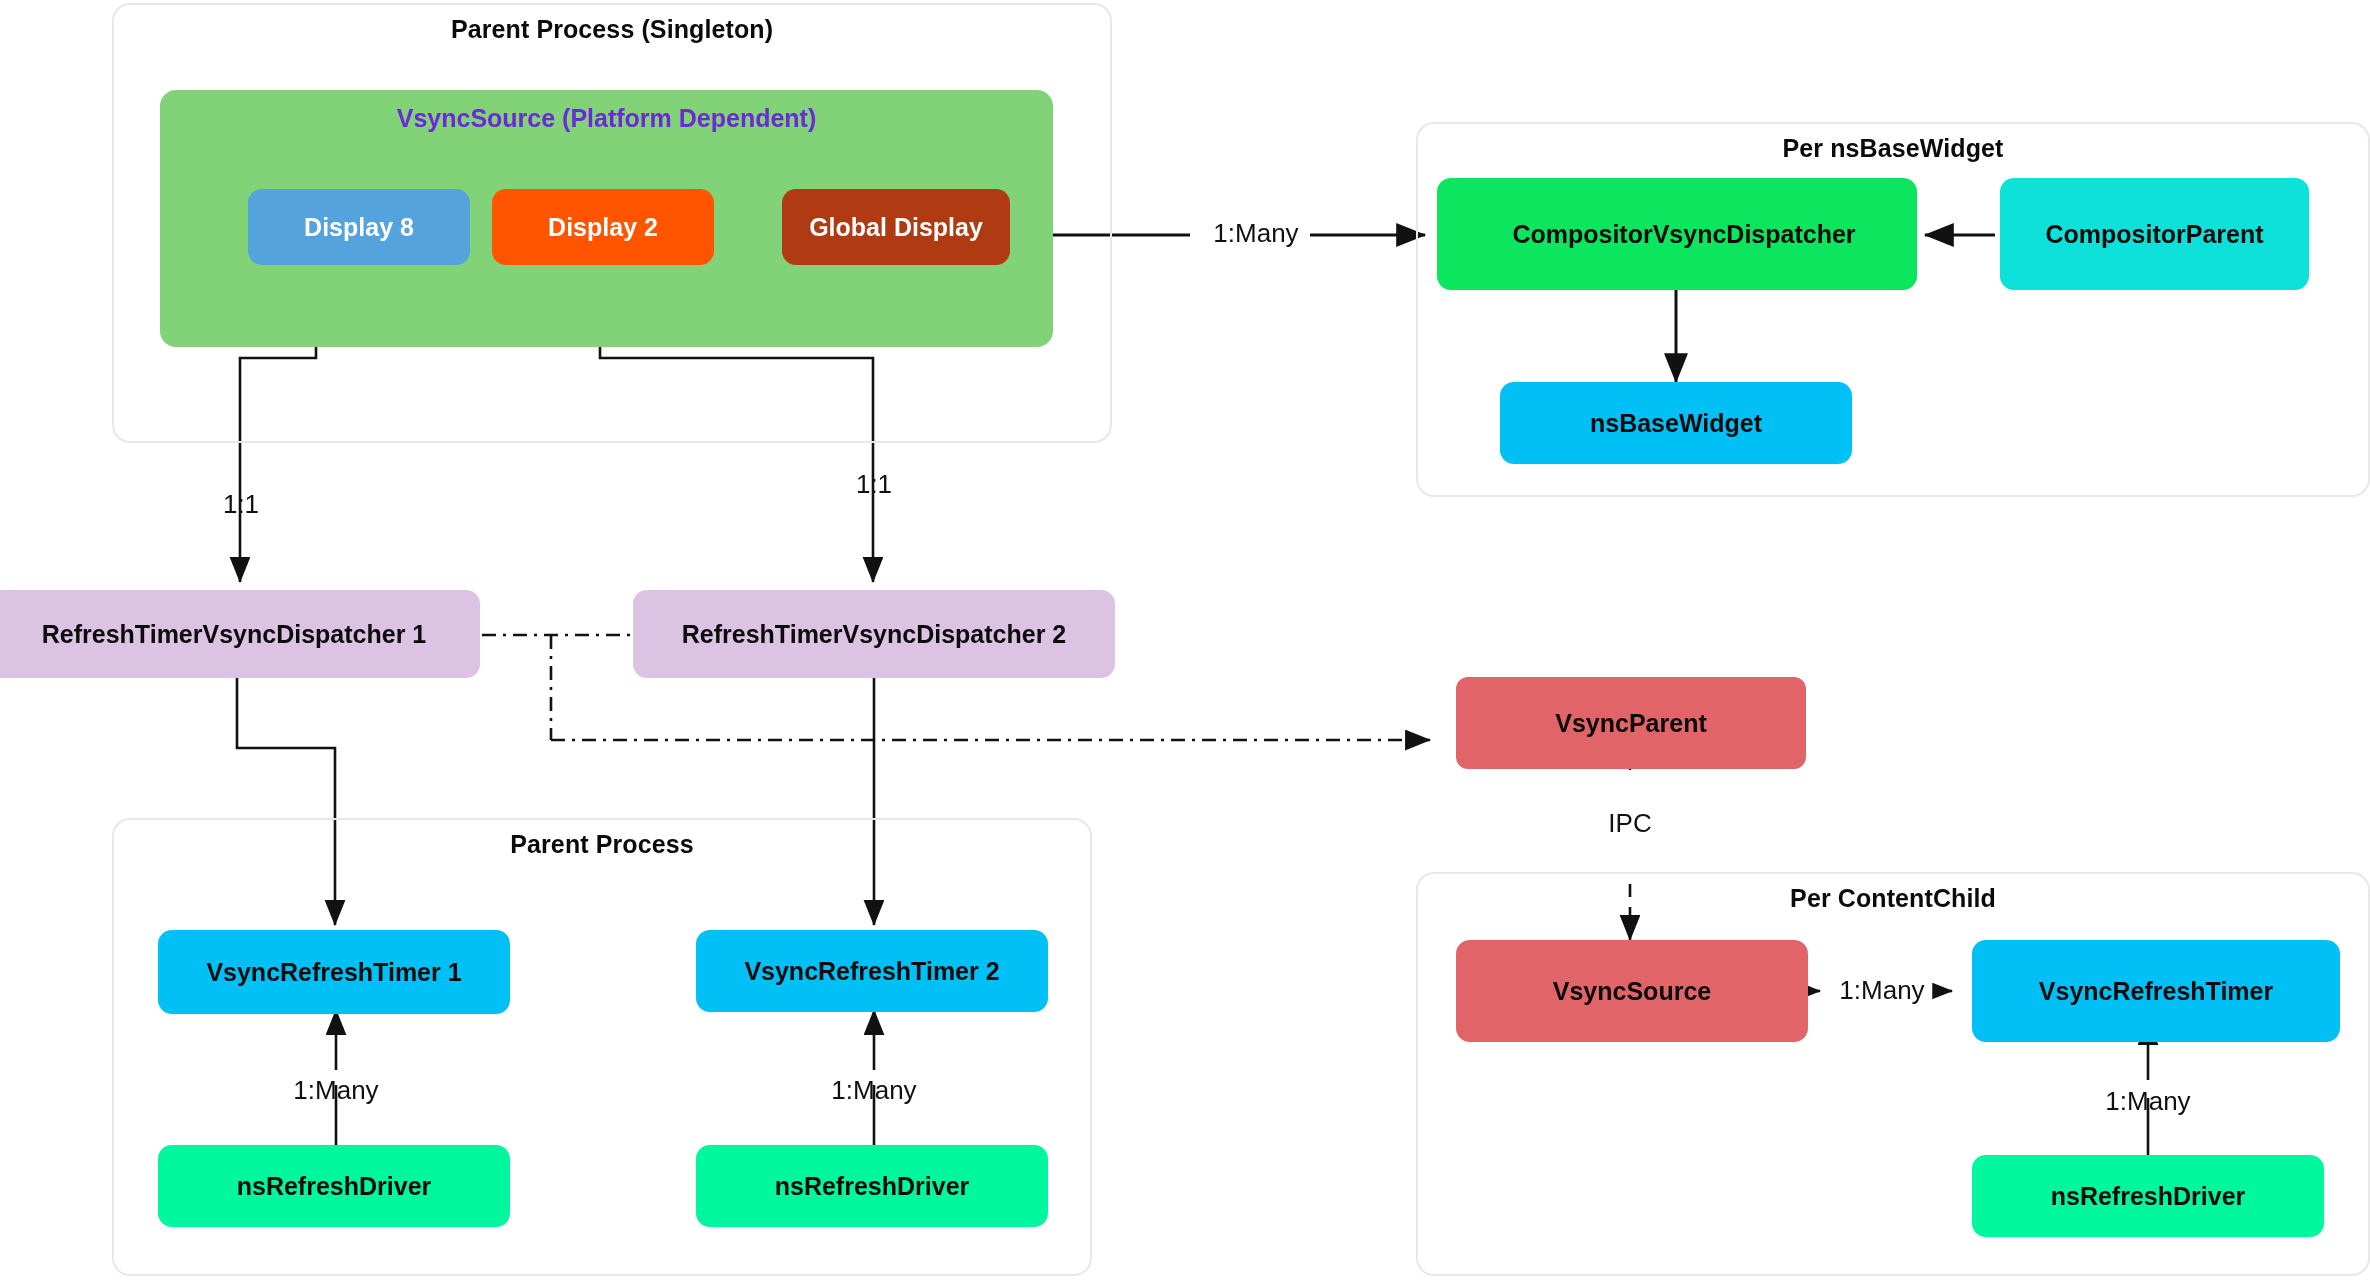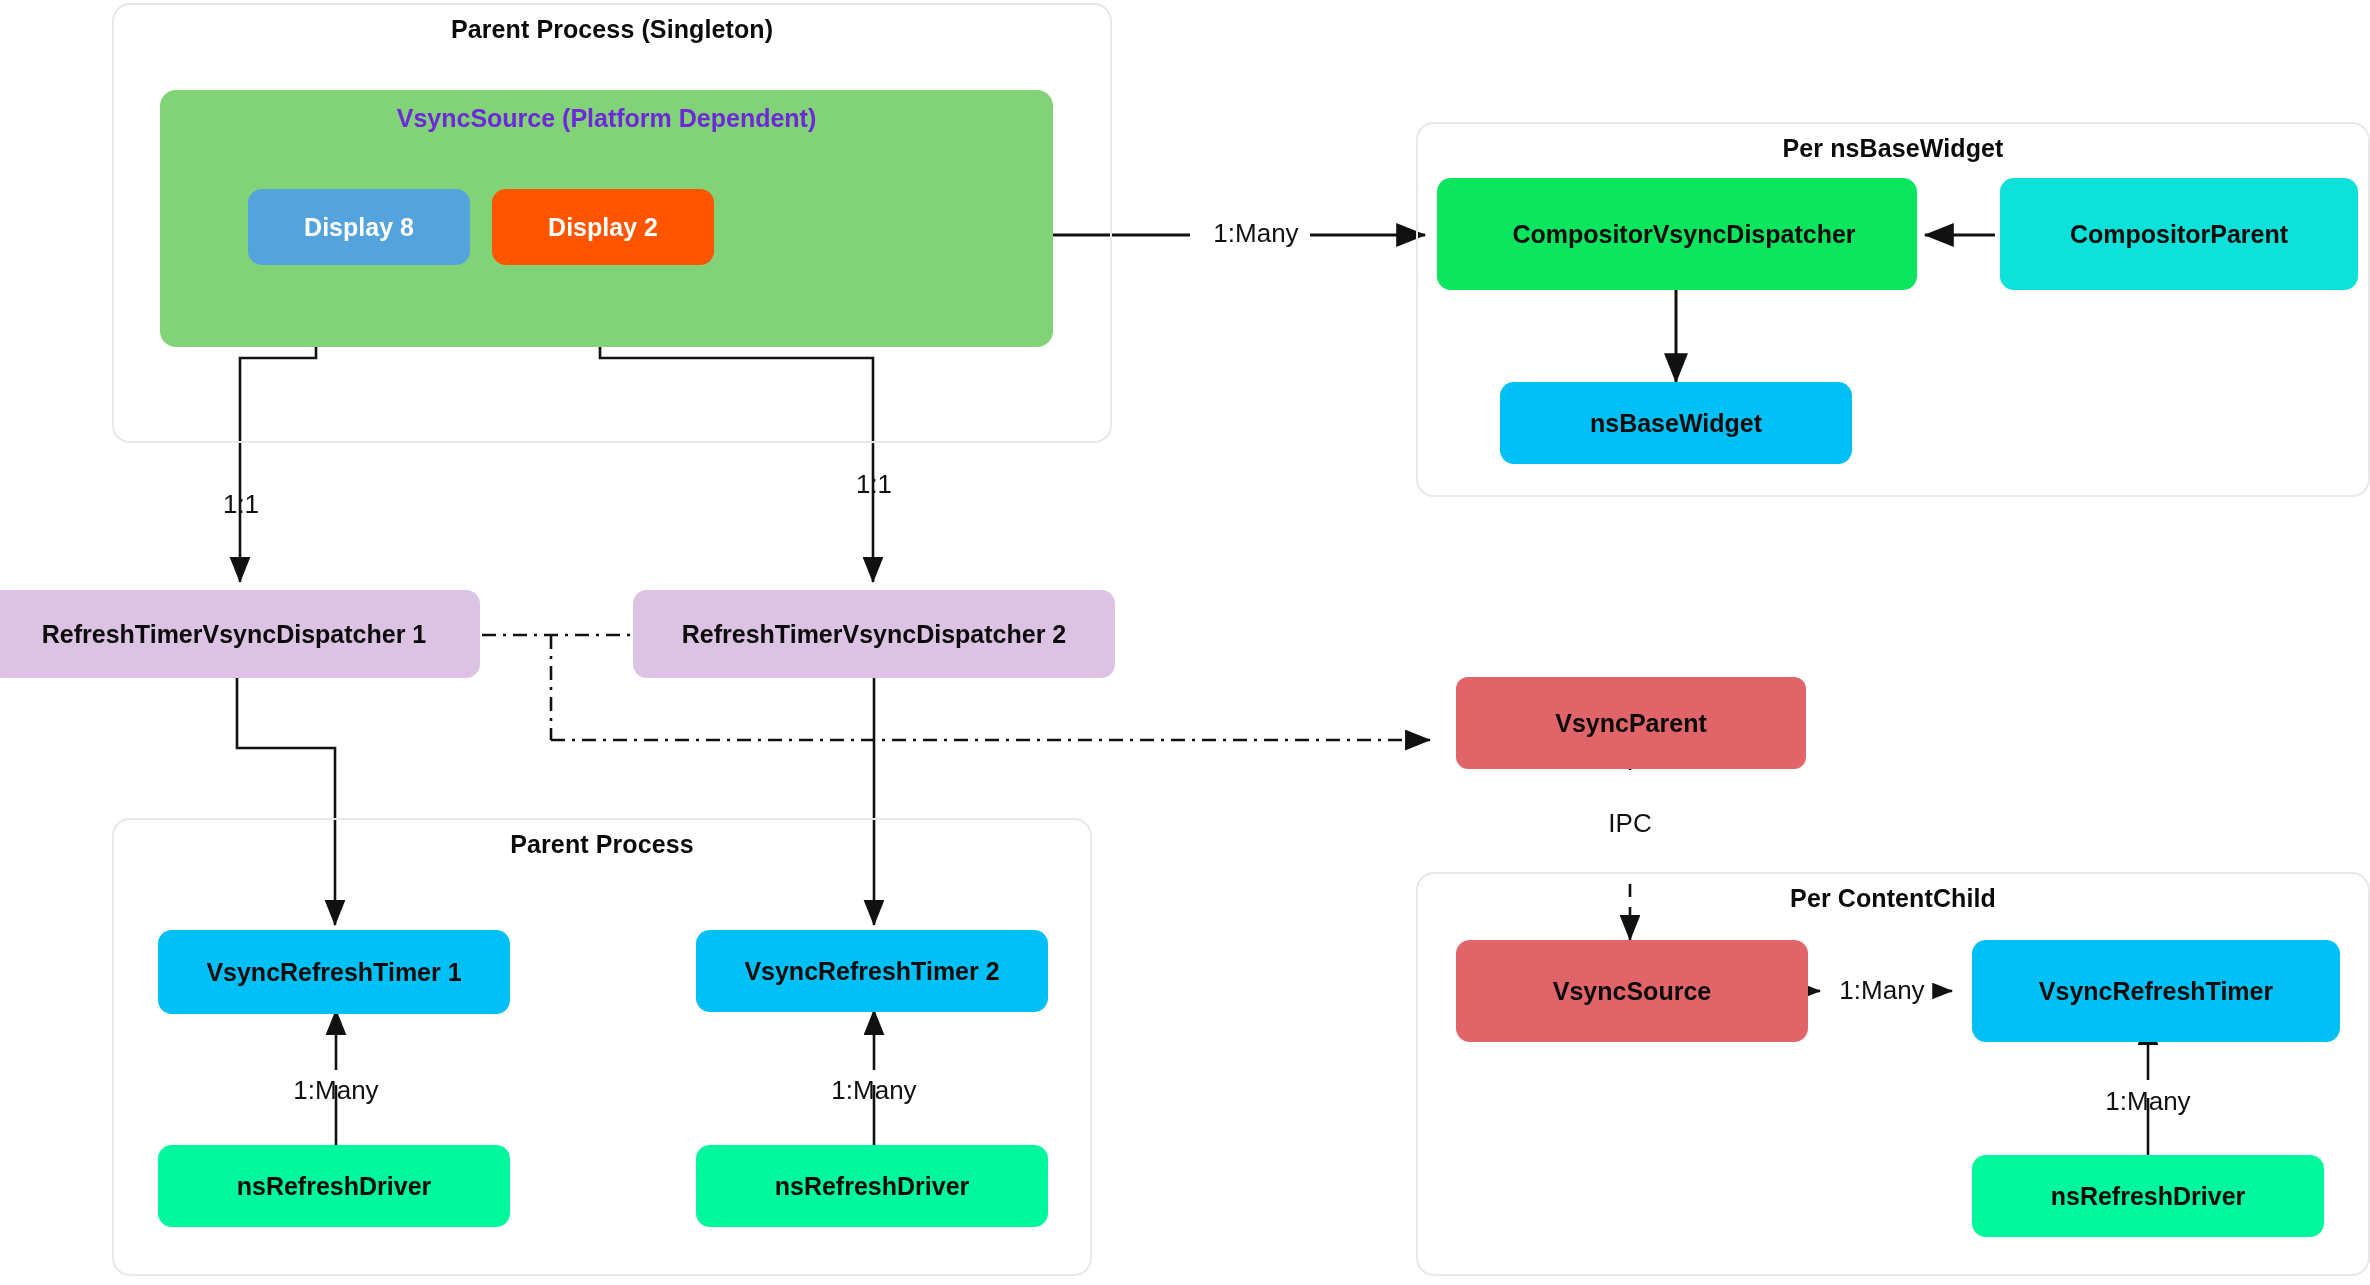--- a/index.html
+++ b/index.html
@@ -185,30 +185,33 @@
   </div>
 
   <div class="node white-text" style="left:248px; top:189px; width:222px; height:76px; background:#54a3dd;">
     <span>Display 8</span>
   </div>
 
   <div class="node white-text" style="left:492px; top:189px; width:222px; height:76px; background:#ff5500;text-align:right;">
     <span>Display 2</span>
   </div>
 
+  <div class="node white-text" style="left:782px; top:189px; width:228px; height:76px; background:#b03a12;">
+    <span>Global Display</span>
+  </div>
 
   <div class="panel" style="left:1416px; top:122px; width:954px; height:375px;">
     <div class="panel-title">Per nsBaseWidget</div>
   </div>
 
   <div class="node" style="left:1437px; top:178px; width:480px; height:112px; background:#0ce55e;padding-left:24px;">
     <span>CompositorVsyncDispatcher</span>
   </div>
 
-  <div class="node" style="left:2000px; top:178px; width:358px; height:112px; background:#0ee0da;">
+  <div class="node" style="left:2000px; top:178px; width:309px; height:112px; background:#0ee0da;">
     <span>CompositorParent</span>
   </div>
 
   <div class="node" style="left:1500px; top:382px; width:352px; height:82px; background:#00c0f5;">
     <span>nsBaseWidget</span>
   </div>
 
   <div class="node" style="left:-12px; top:590px; width:492px; height:88px; background:#dcc3e3;">
     <span>RefreshTimerVsyncDispatcher 1</span>
   </div>

